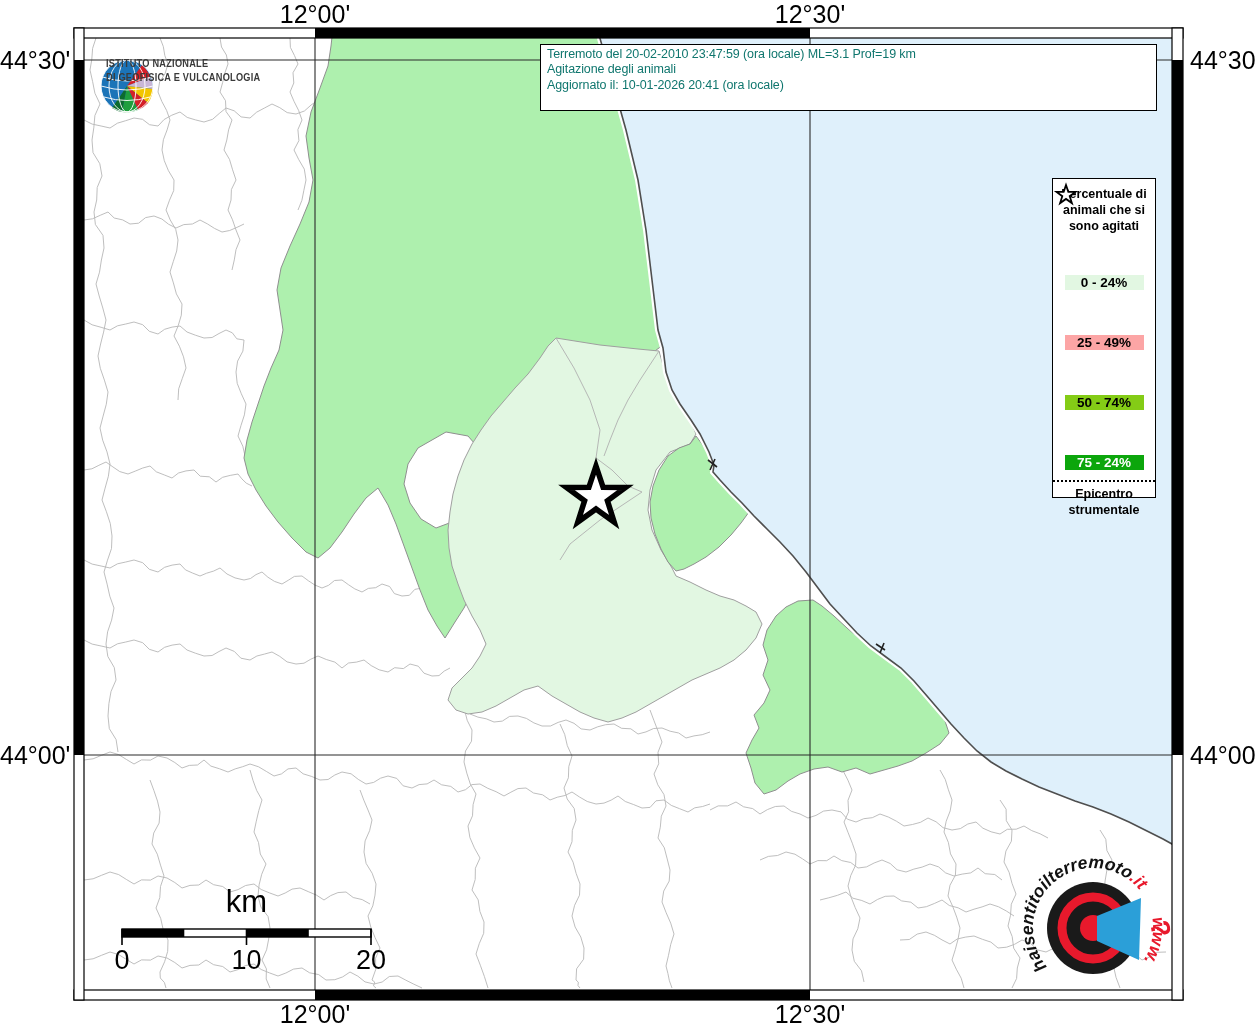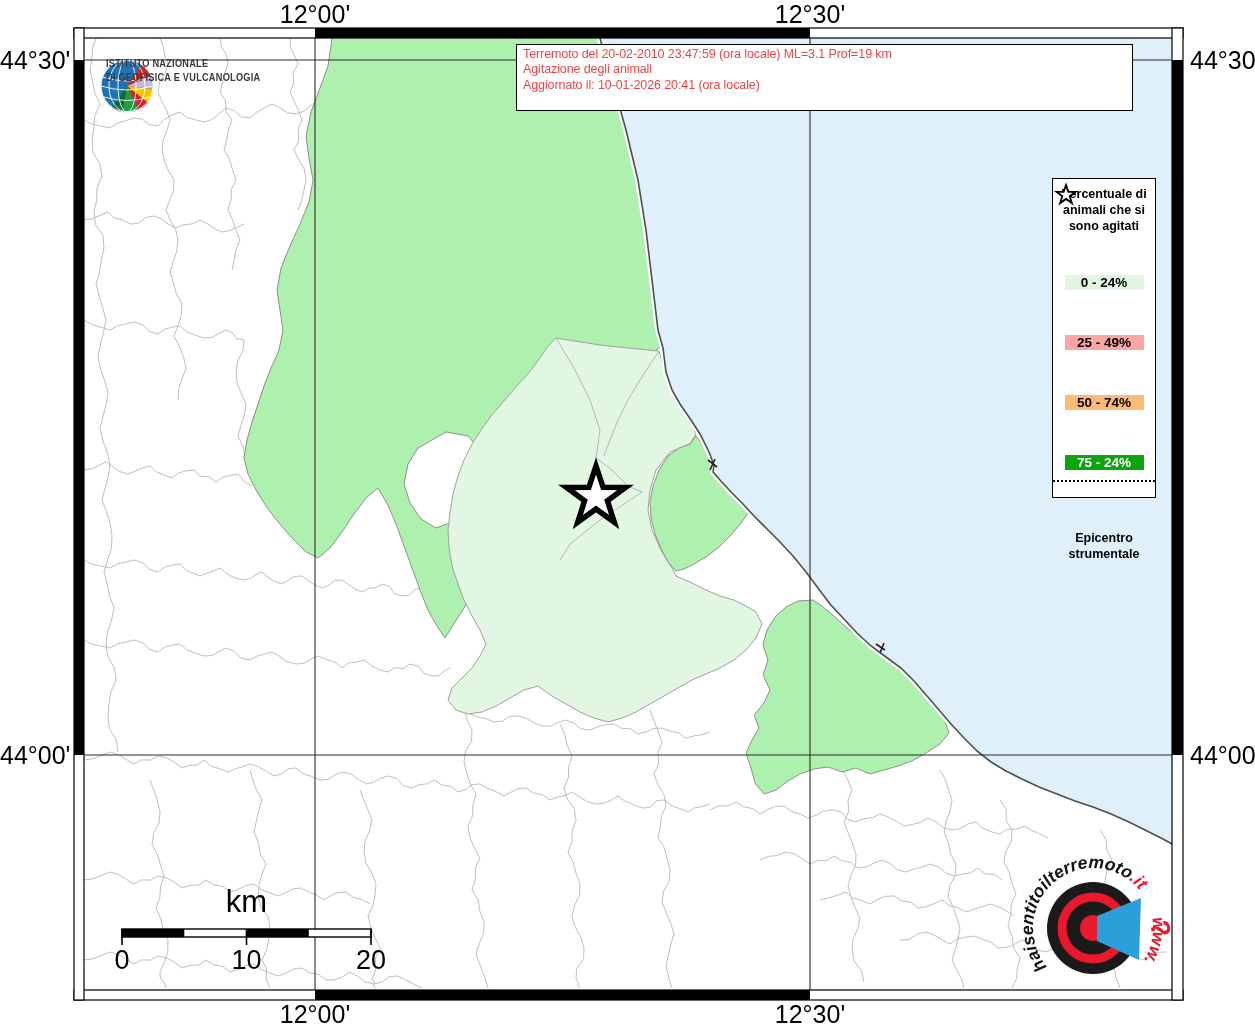--- a/index.html
+++ b/index.html
@@ -4,34 +4,34 @@
 <style>
   html,body{margin:0;padding:0;background:#ffffff;}
   .stage{position:relative;width:1255px;height:1024px;background:#ffffff;
          font-family:"Liberation Sans", sans-serif;overflow:hidden;}
   .stage svg{position:absolute;left:0;top:0;}
   .coord{position:absolute;font-size:25px;color:#000;white-space:nowrap;}
   .coord.centered{transform:translateX(-50%);}
   .coord.vcent{transform:translateY(-50%);}
   .coord.vcent.right-al{text-align:right;}
   
-  .infobox{position:absolute;left:516px;top:44px;width:617px;height:67px;
+  .infobox{position:absolute;left:540px;top:44px;width:617px;height:67px;
            background:#ffffff;border:1.5px solid #000;box-sizing:border-box;
            padding:2px 6px;font-size:12.5px;line-height:15.3px;white-space:nowrap;
-           overflow:hidden;letter-spacing:-0.1px;color:#ef4444;}
+           overflow:hidden;letter-spacing:-0.1px;color:#0f766e;}
   
   .legend{position:absolute;left:1052px;top:178px;width:104px;height:320px;
           background:#ffffff;border:1.2px solid #000;box-sizing:border-box;
           display:flex;flex-direction:column;align-items:center;padding-top:7px;}
   .legend-title{font-weight:bold;font-size:12.5px;line-height:16px;width:86px;
                 text-align:center;margin-bottom:9px;color:#000;}
   .swatch{width:79px;height:31px;display:flex;align-items:center;justify-content:center;
           font-weight:bold;font-size:13.5px;margin-bottom:13px;margin-top:32px;}
   .leg-sep{width:100%;border-top:2px dotted #000;margin:-3px 0 4px 0;}
-  .leg-epi{font-weight:bold;font-size:12.5px;line-height:16px;text-align:center;color:#000;margin-top:44px;}
+  .leg-epi{font-weight:bold;font-size:12.5px;line-height:16px;text-align:center;color:#000;}
   .leg-star{margin-top:3px;}
   
   .ingv{position:absolute;left:98px;top:56px;display:flex;align-items:center;}
   .ingv-text{margin-left:8px;color:#3a3a3a;font-weight:bold;font-size:11.5px;
              line-height:14px;transform:scaleX(0.8);transform-origin:left center;
              white-space:nowrap;letter-spacing:0.3px;}
 </style>
 </head>
 <body>
 
@@ -188,21 +188,21 @@
   <div class="infobox">
     <div>Terremoto del 20-02-2010 23:47:59 (ora locale) ML=3.1 Prof=19 km</div>
     <div>Agitazione degli animali</div>
     <div>Aggiornato il: 10-01-2026 20:41 (ora locale)</div>
   </div>
 
   <div class="legend">
     <div class="legend-title">Percentuale di animali che si sono agitati</div>
     <div class="swatch" style="background-color: rgb(226, 247, 226); color: rgb(0, 0, 0);">0 - 24%</div>
     <div class="swatch" style="background-color: #fca5a5; color: rgb(0, 0, 0);">25 - 49%</div>
-    <div class="swatch" style="background-color: #fdba74; color: rgb(0, 0, 0);">50 - 74%</div>
+    <div class="swatch" style="background-color: #84cc16; color: rgb(0, 0, 0);">50 - 74%</div>
     <div class="swatch" style="background-color: rgb(12, 166, 12); color: rgb(255, 255, 255);">75 - 24%</div>
     <div class="leg-sep"></div>
     <div class="leg-epi">Epicentro strumentale</div>
     <svg class="leg-star" width="26" height="26" viewBox="0 0 24 26">
       <path d="M12,3 L14.3,9.8 21.5,9.9 15.7,14.2 17.9,21.1 12,16.9 6.1,21.1 8.3,14.2 2.5,9.9 9.7,9.8 Z" fill="#ffffff" stroke="#000" stroke-width="1.8"></path>
     </svg>
   </div>
 
   <div class="ingv">
     <svg width="58" height="60" viewBox="0 0 58 60">

